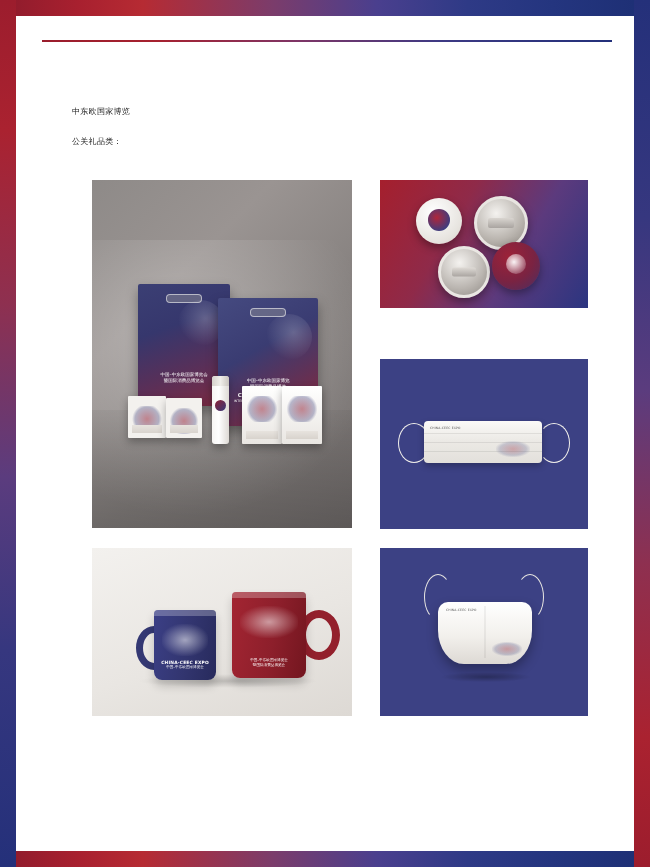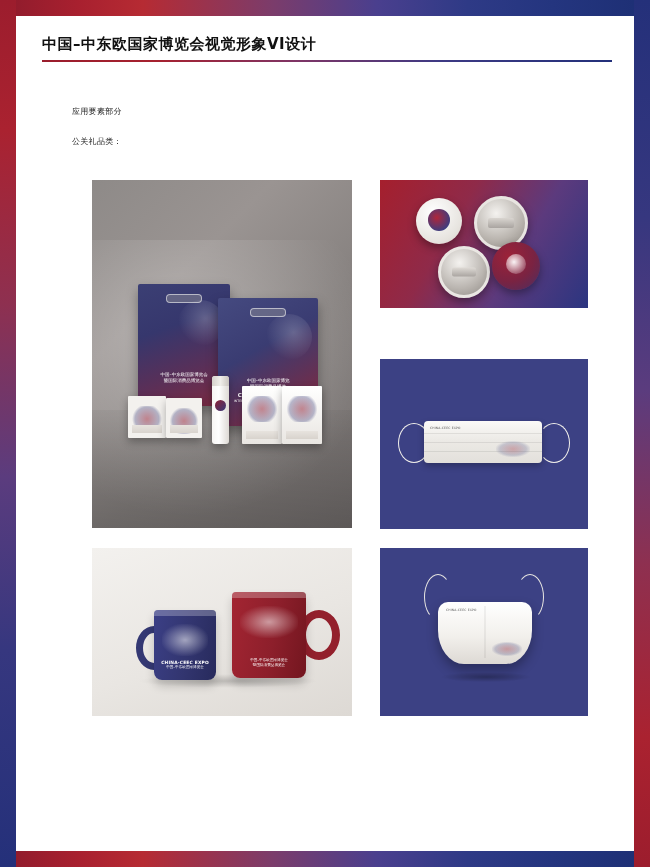--- a/index.html
+++ b/index.html
@@ -333,25 +333,24 @@
 <div class="page">
 
   <div class="band band-top"></div>
   <div class="band band-bottom"></div>
   <div class="band band-left"></div>
   <div class="band band-right"></div>
 
   <div class="content">
 
     <div class="header">
-      <div class="header-title">中国–中东欧国家博览会视觉形象VI设计</div>
       <div class="header-rule"></div>
     </div>
 
-    <div class="label label-section">应用要素部分</div>
+    <div class="label label-section">中东欧国家博览</div>
     <div class="label label-sub">公关礼品类：</div>
 
     <div class="grid">
 
       <div class="photo photo-bags">
         <div class="bags-floorlight"></div>
         <div class="bags-shadowstripe"></div>
 
         <div class="bag bag-back">
           <div class="bag-handle"></div>

